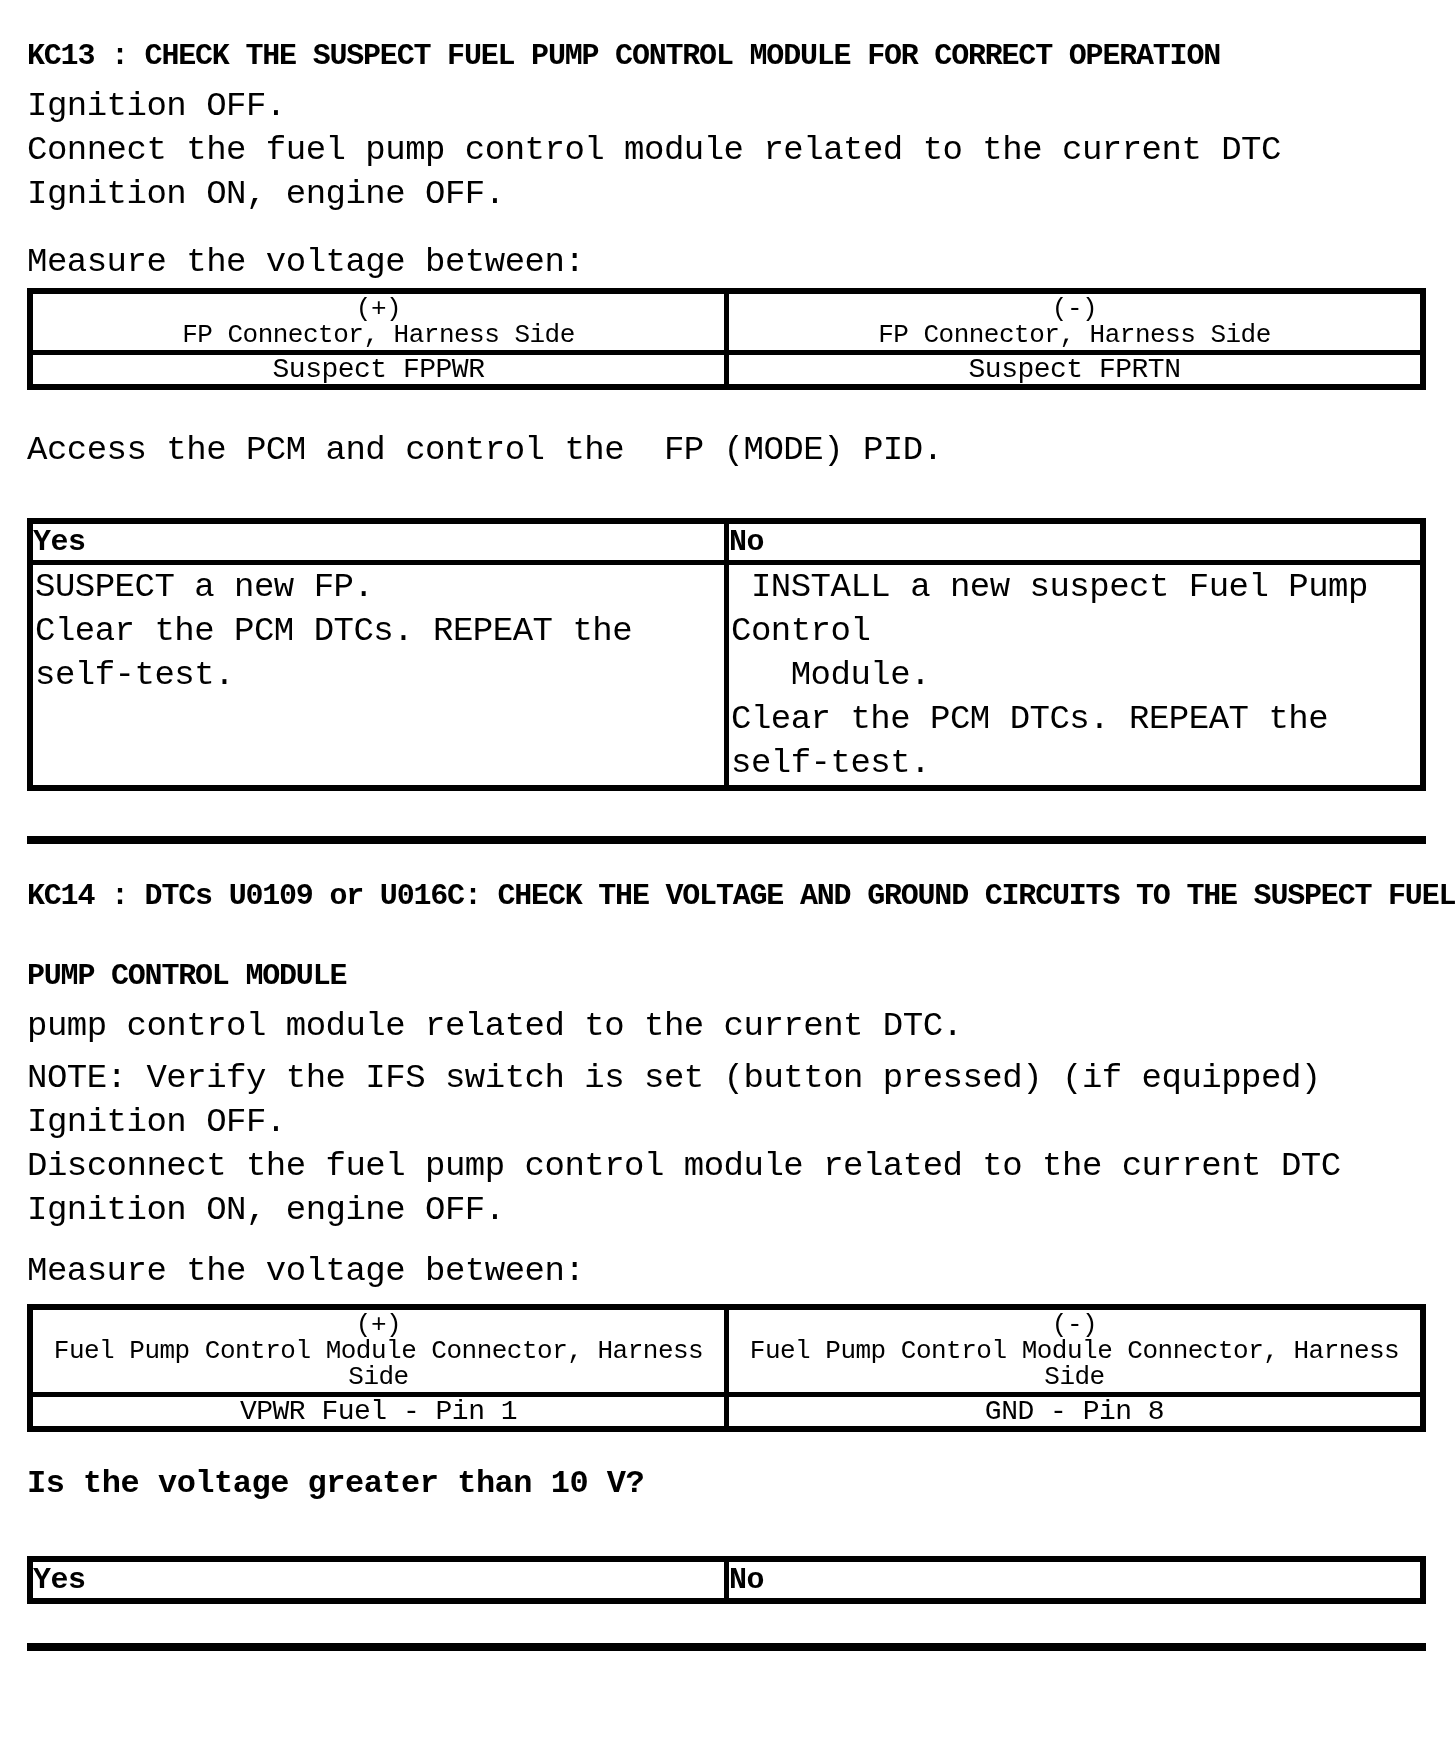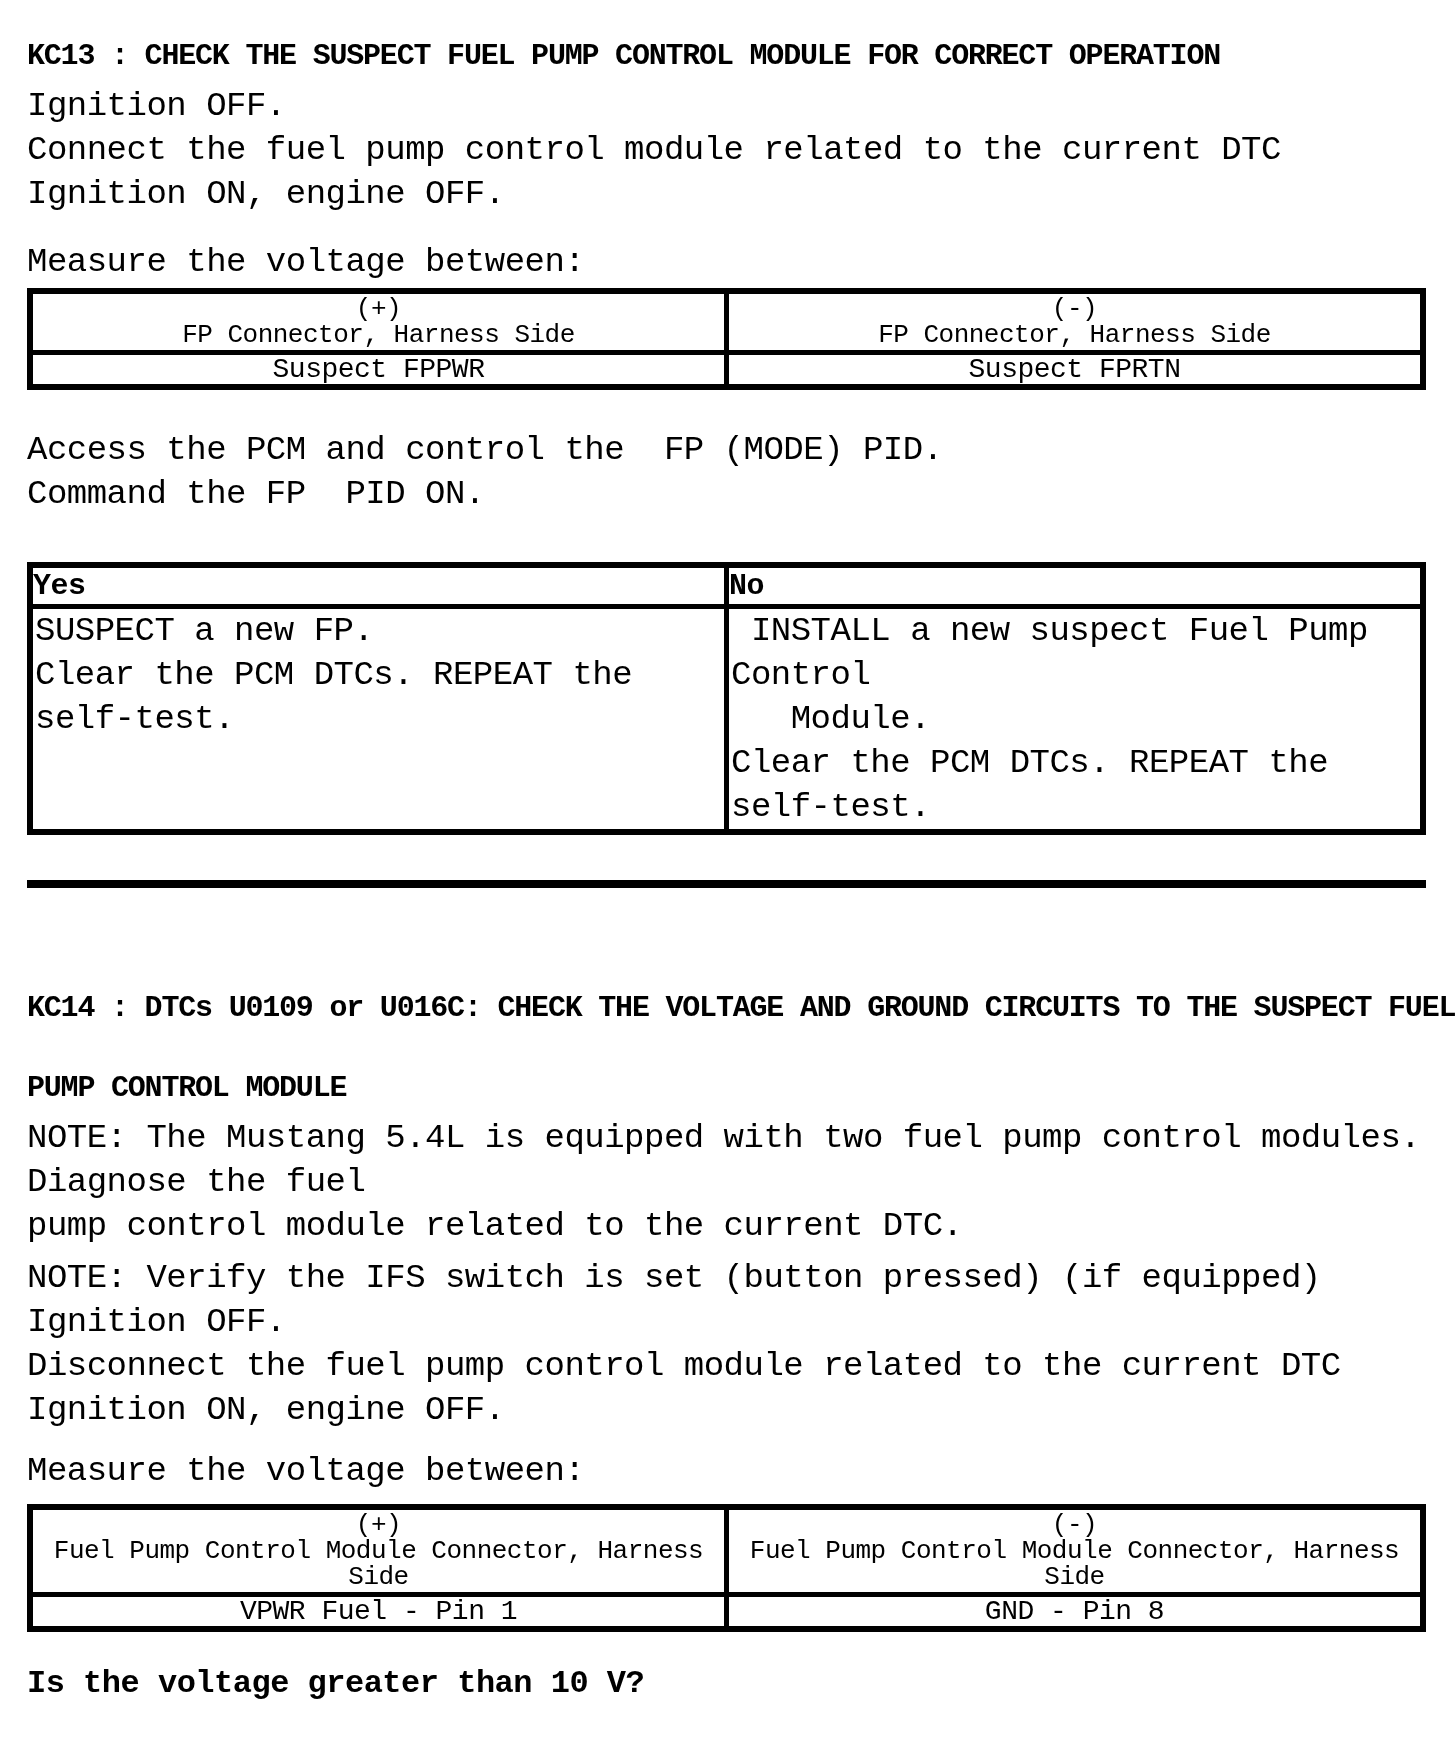--- a/index.html
+++ b/index.html
@@ -39,21 +39,21 @@
     font-weight: bold;
     line-height: 44px;
     margin: 0;
     white-space: pre-wrap;
   }
   .mt-measure1 { margin-top: 24px; }
   .mt-table1  { margin-top: 4px; }
   .mt-access  { margin-top: 38px; }
   .mt-dtable1 { margin-top: 46px; }
   .mt-rule1   { margin-top: 45px; }
-  .mt-h2      { margin-top: 100px; }
+  .mt-h2      { margin-top: 32px; }
   .mt-note1   { margin-top: 8px; }
   .mt-note2   { margin-top: 8px; }
   .mt-measure2{ margin-top: 17px; }
   .mt-table2  { margin-top: 11px; }
   .mt-q2      { margin-top: 30px; }
   .mt-dtable2 { margin-top: 50px; }
   .mt-rule2   { margin-top: 39px; }
 
   table {
     width: 100%;
@@ -146,21 +146,20 @@
           </td>
         </tr>
         <tr>
           <td class="meter-value-cell">Suspect FPPWR</td>
           <td class="meter-value-cell">Suspect FPRTN</td>
         </tr>
       </tbody>
     </table>
 
     <p class="body-line mt-access">Access the PCM and control the  FP (MODE) PID.</p>
-    <p class="body-line">Command the FP  PID ON.</p>
 
 
     <table class="decision-table mt-dtable1">
       <tbody>
         <tr>
           <th>Yes</th>
           <th>No</th>
         </tr>
         <tr>
           <td class="decision-body-cell">
@@ -177,21 +176,20 @@
     </table>
   </div>
 
   <div class="rule mt-rule1"></div>
 
   <div>
     <h1 class="heading mt-h2"><span class="heading-line">KC14 : DTCs U0109 or U016C: CHECK THE VOLTAGE AND GROUND CIRCUITS TO THE SUSPECT FUEL</span><br>
 <span class="heading-line">PUMP CONTROL MODULE</span></h1>
 
     <div class="mt-note1">
-      <p class="body-line">NOTE: The Mustang 5.4L is equipped with two fuel pump control modules. Diagnose the fuel</p>
       <p class="body-line">pump control module related to the current DTC.</p>
     </div>
 
     <p class="body-line mt-note2">NOTE: Verify the IFS switch is set (button pressed) (if equipped)</p>
 
     <p class="body-line">Ignition OFF.</p>
     <p class="body-line">Disconnect the fuel pump control module related to the current DTC</p>
     <p class="body-line">Ignition ON, engine OFF.</p>
 
     <p class="body-line mt-measure2">Measure the voltage between:</p>

